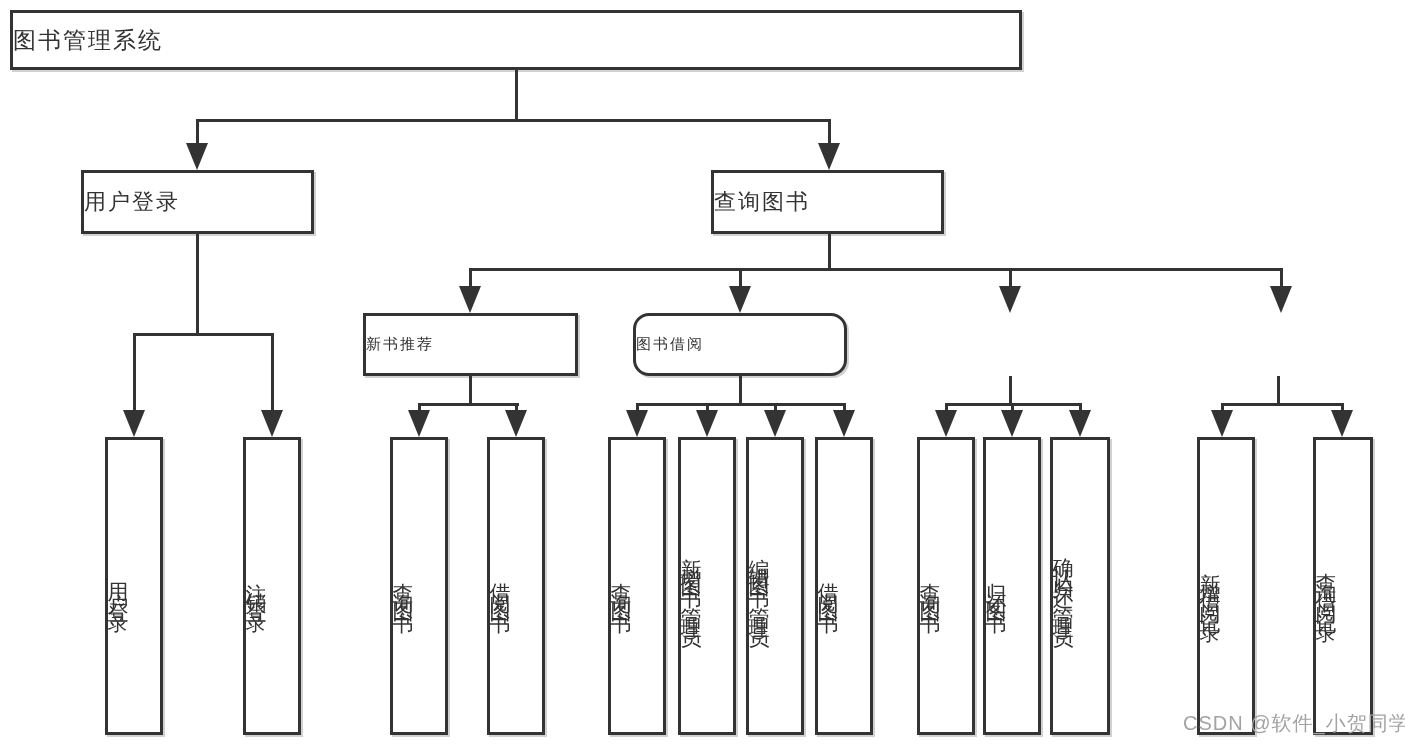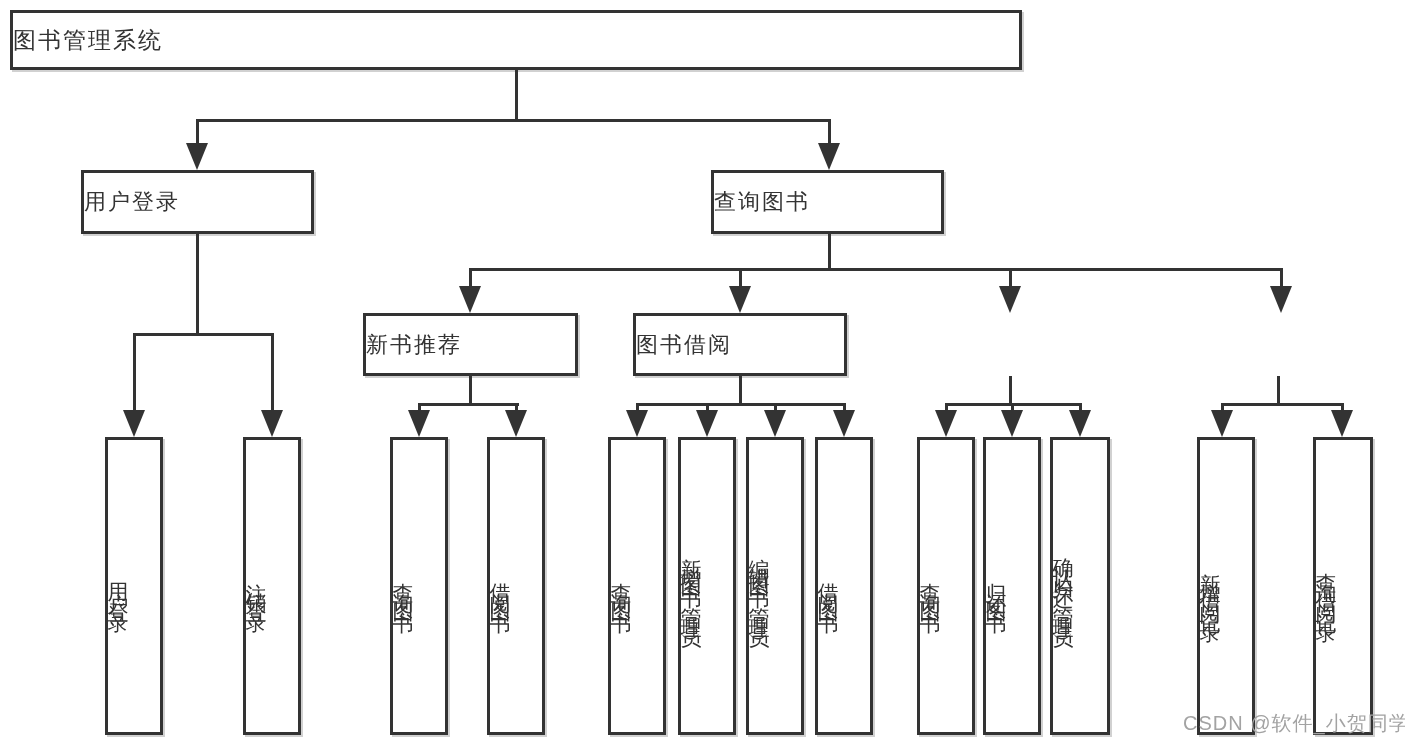--- a/index.html
+++ b/index.html
@@ -16,21 +16,21 @@
   }
   .box{
     position:absolute;box-sizing:border-box;
     border:3px solid var(--line);background:var(--background);
     display:flex;align-items:center;justify-content:flex-start;
     box-shadow:2px 2px 0 rgba(0,0,0,0.18);
   }
   .hbox span{letter-spacing:2px;white-space:nowrap;}
   .root-box{left:10px;top:10px;width:1012px;height:60px;font-size:23px;}
   .l2-box{top:170px;height:64px;font-size:22px;}
-  .l3-box{top:313px;height:63px;font-size:22px;}
+  .l3-box{top:313px;height:63px;font-size:15px;}
   .leaf{top:437px;height:298px;font-size:21px;}
   .leaf span{
     writing-mode:vertical-rl;text-orientation:mixed;
     letter-spacing:10px;line-height:1;white-space:nowrap;
   }
   .vline,.hline,.stem{position:absolute;background:var(--line);}
   .vline,.stem{width:3px;}
   .hline{height:3px;}
   .arrow{
     position:absolute;width:0;height:0;
@@ -79,21 +79,21 @@
   <div class="stem" style="left:1009px;top:268px;height:25px;"></div>
   <div class="stem" style="left:1280px;top:268px;height:25px;"></div>
   <div class="arrow" style="left:459px;top:286px;"></div>
   <div class="arrow" style="left:729px;top:286px;"></div>
   <div class="arrow" style="left:999px;top:286px;"></div>
   <div class="arrow" style="left:1270px;top:286px;"></div>
 
   <div class="box hbox l3-box" style="left:363px;width:215px;">
     <span>新书推荐</span>
   </div>
-  <div class="box hbox l3-box" style="left:633px;width:214px;">
+  <div class="box hbox l3-box" style="left:633px;width:214px;border-radius:16px;">
     <span>图书借阅</span>
   </div>
 
   <div class="vline" style="left:469px;top:376px;height:30px;"></div>
   <div class="hline" style="left:418px;top:403px;width:101px;"></div>
   <div class="stem" style="left:418px;top:403px;height:11px;"></div>
   <div class="stem" style="left:515px;top:403px;height:11px;"></div>
   <div class="arrow" style="left:408px;top:410px;"></div>
   <div class="arrow" style="left:505px;top:410px;"></div>
 

